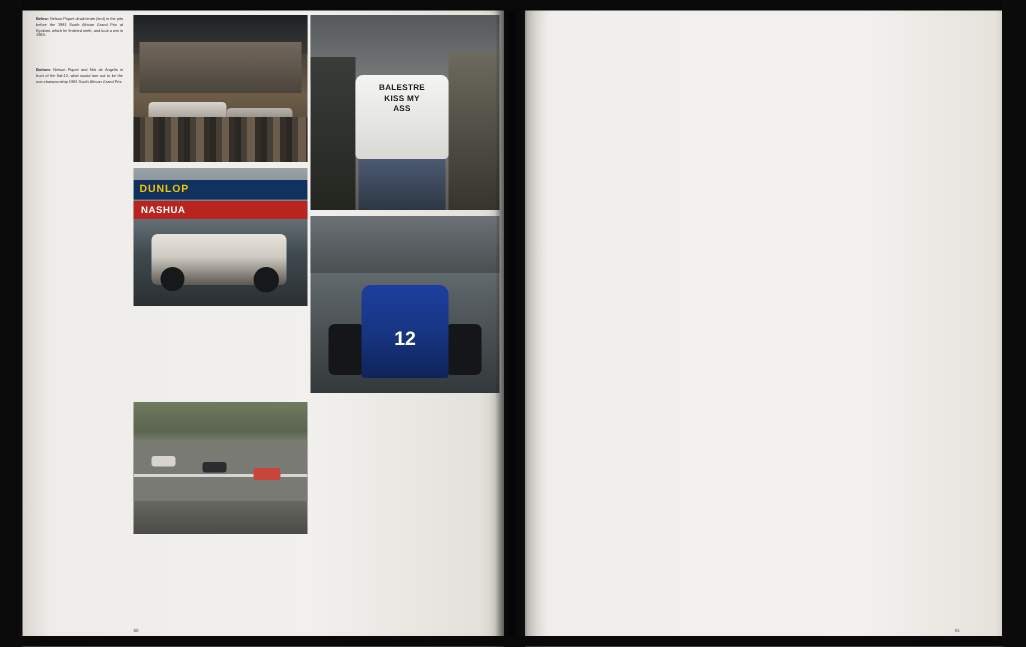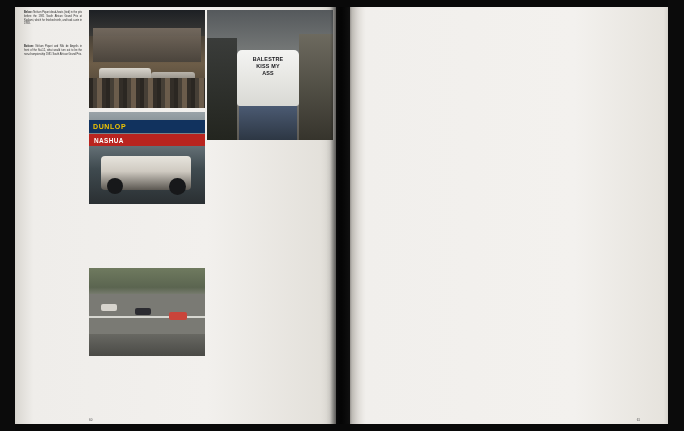--- a/index.html
+++ b/index.html
@@ -138,20 +138,27 @@
         <span class="bt">DUNLOP</span>
       </div>
       <div class="banner2">
         <span class="bt">NASHUA</span>
       </div>
       <div class="f1"></div>
       <div class="tyreA"></div>
       <div class="tyreB"></div>
     </div>
 
+    <div class="ph" id="ph-car12">
+      <div class="pits"></div>
+      <div class="tyL"></div>
+      <div class="tyR"></div>
+      <div class="nose"></div>
+      <div class="num">12</div>
+    </div>
 
     <div class="ph" id="ph-track">
       <div class="road"></div>
       <div class="line"></div>
       <div class="cr1"></div>
       <div class="cr2"></div>
       <div class="cr3"></div>
     </div>
 
     <div class="folio" style="left:75px;">60</div>

